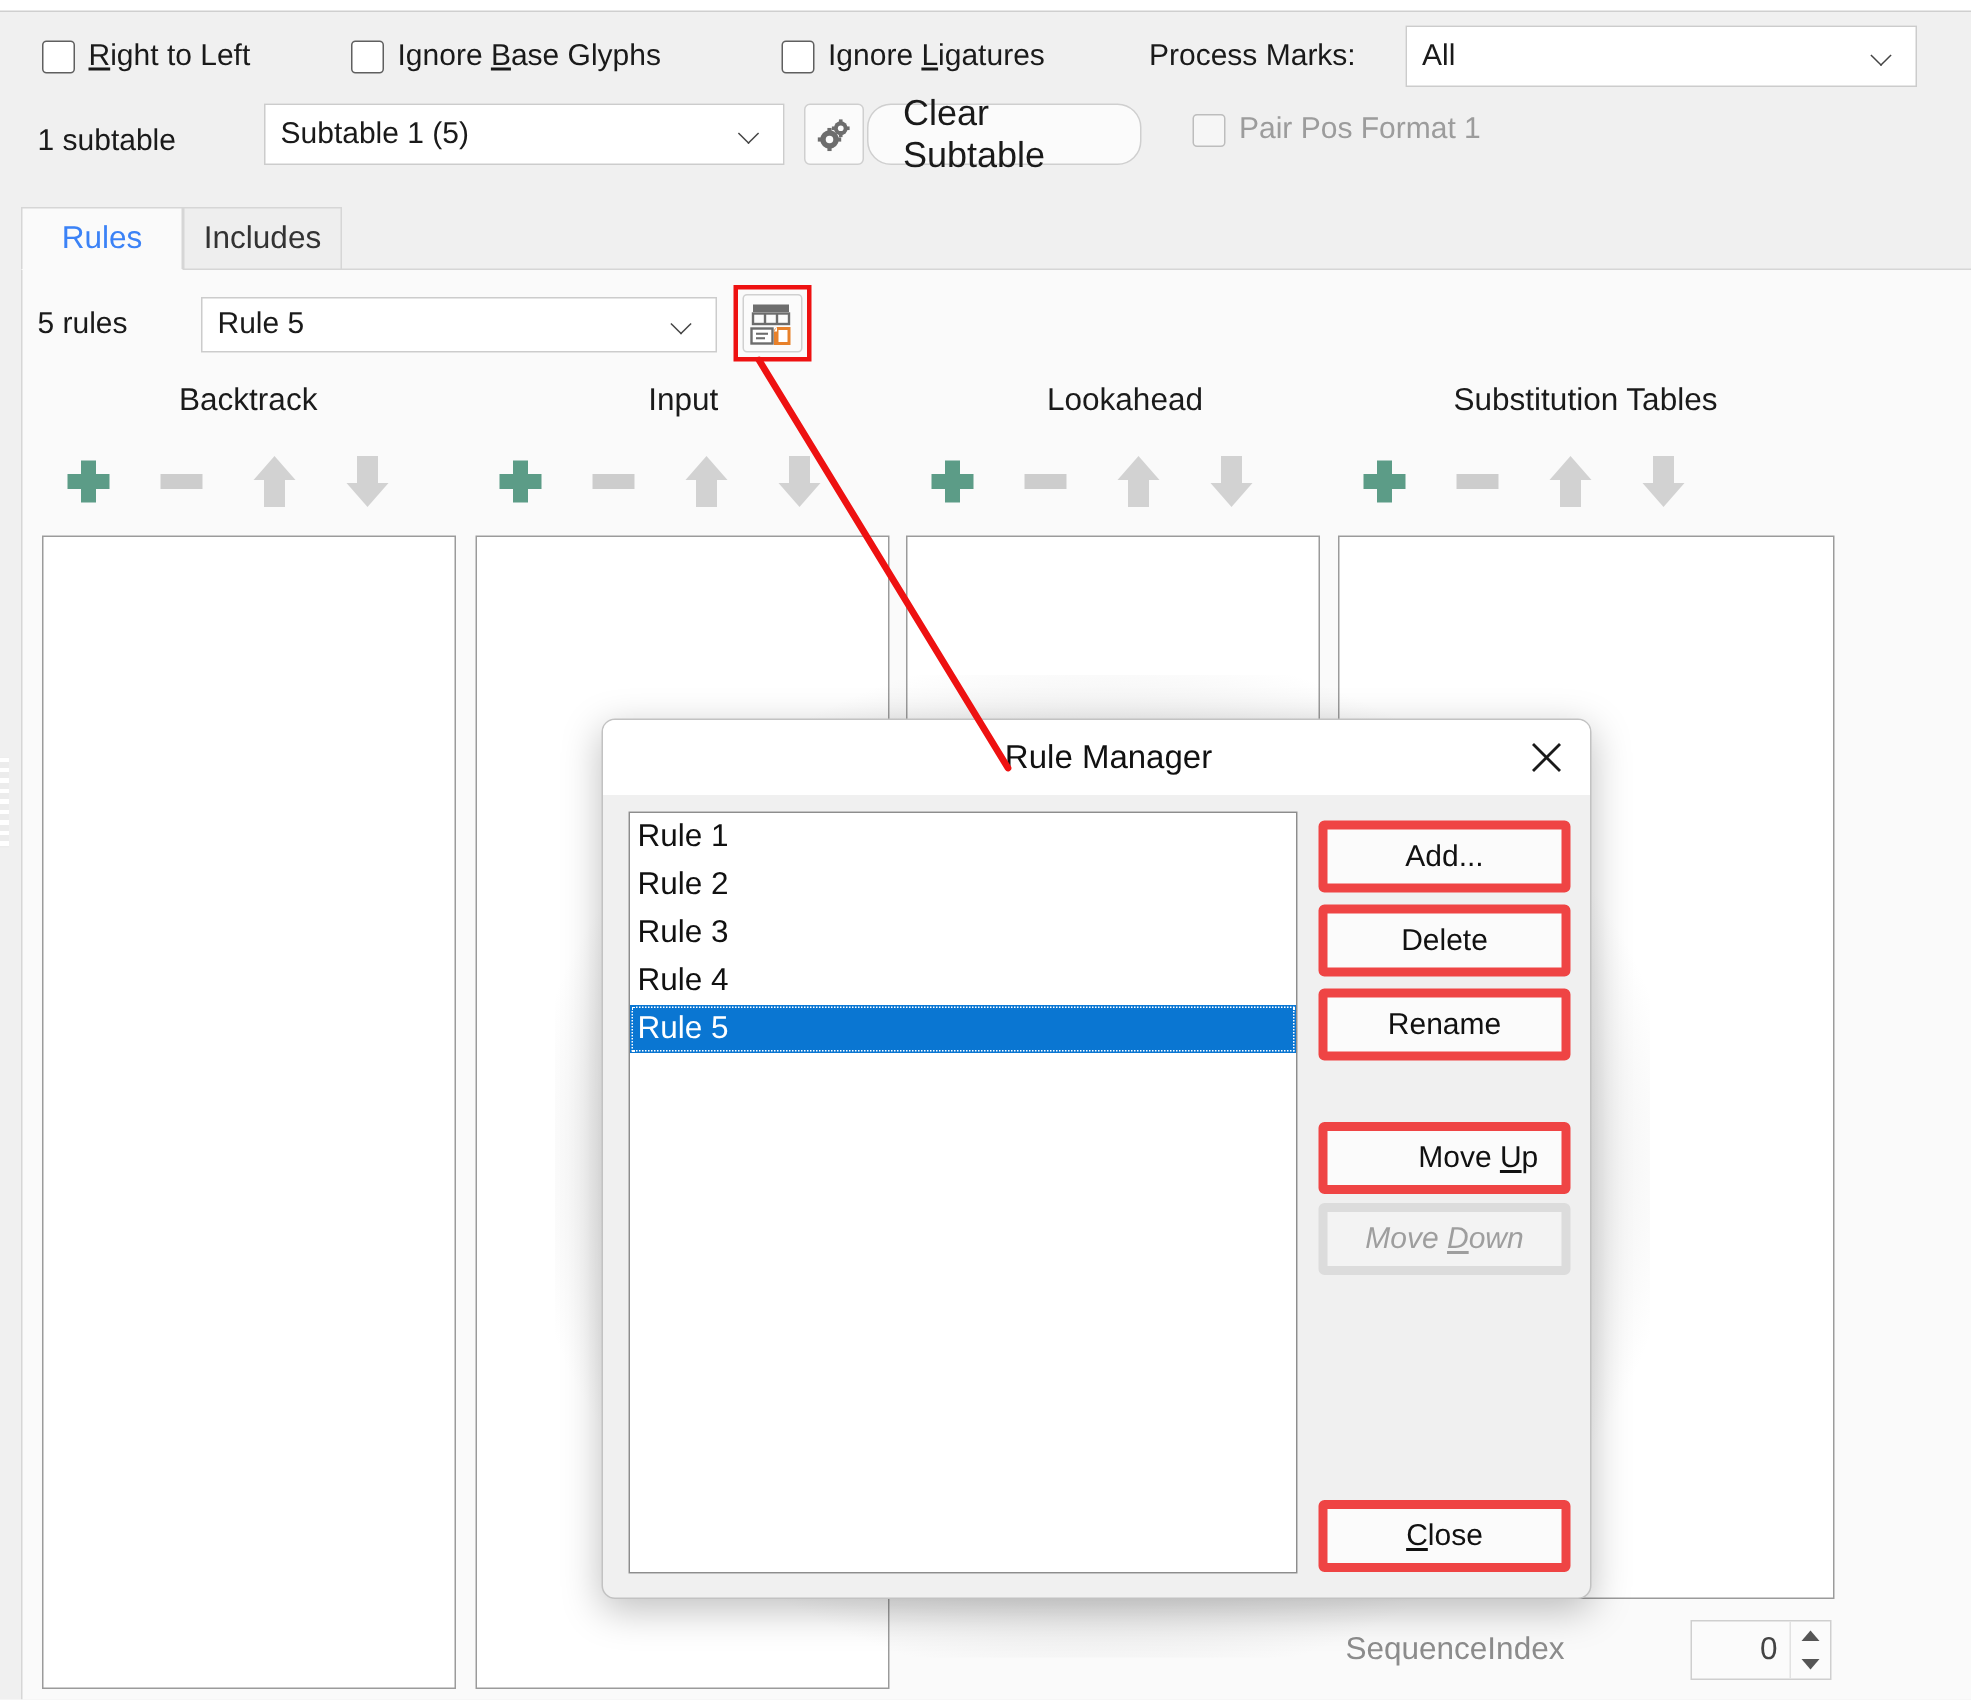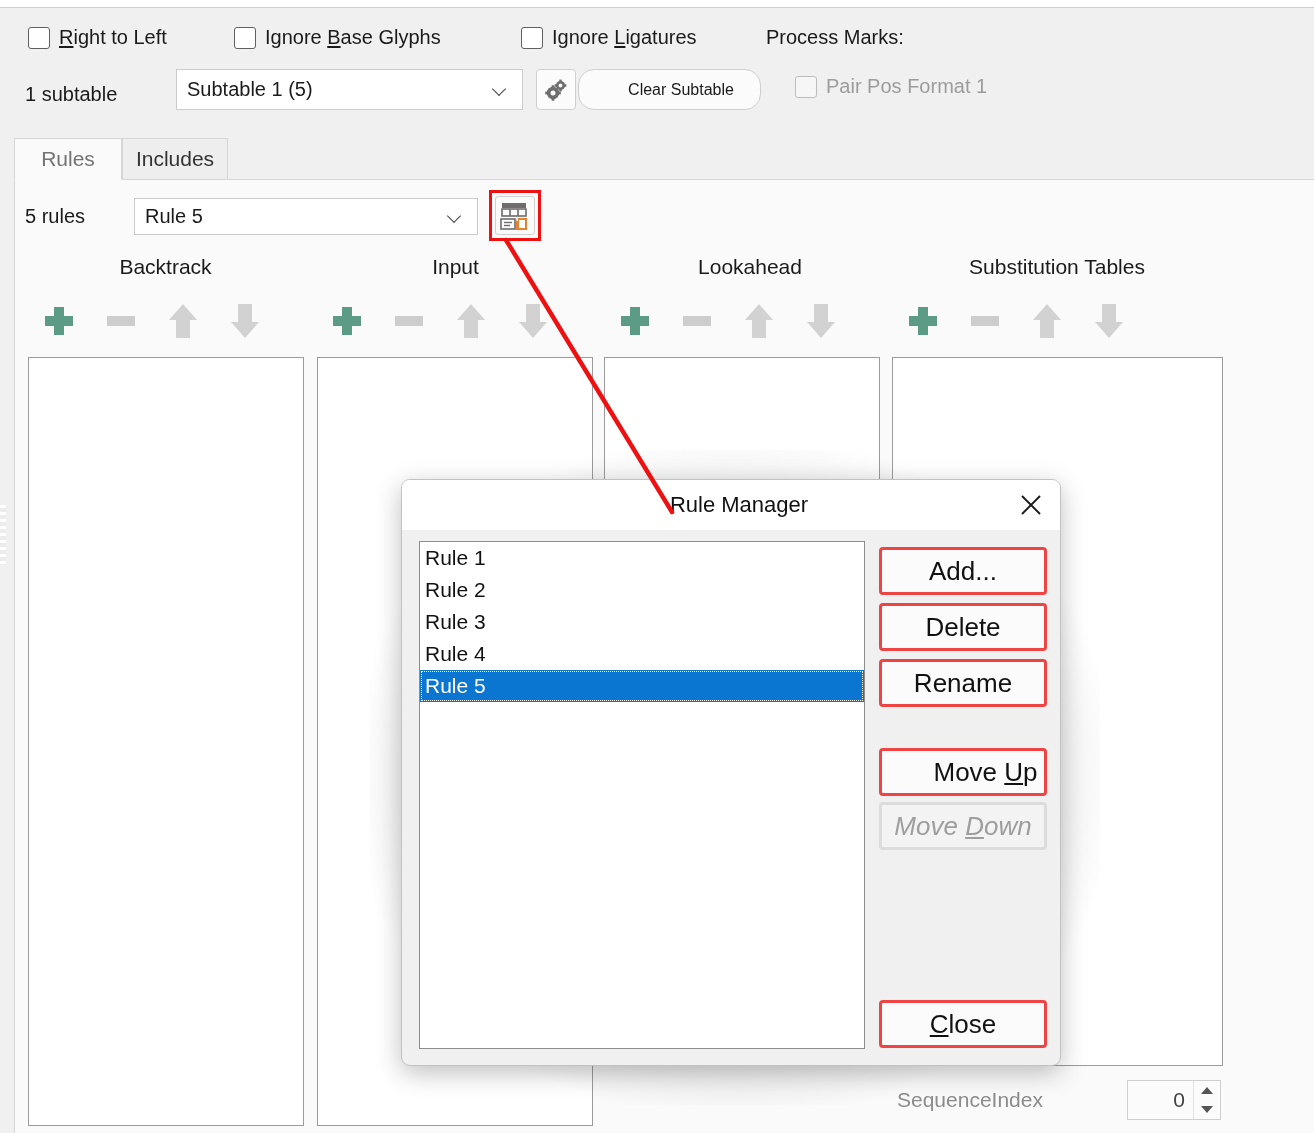--- a/index.html
+++ b/index.html
@@ -98,21 +98,21 @@
 
   .btn {
     position: absolute;
     background: #fbfbfb;
     border: 1px solid #cfcfcf;
     border-radius: 16px;
     box-sizing: border-box;
     display: flex;
     align-items: center;
     justify-content: center;
-    font-size: 16px;
+    font-size: 24px;
     color: #1a1a1a;
     font-family: "Liberation Sans", sans-serif;
     cursor: default;
     padding-left: 23px;
   }
 
   .gear-btn {
     position: absolute;
     background: #fbfbfb;
     border: 1px solid #cfcfcf;
@@ -144,21 +144,21 @@
     justify-content: center;
     font-size: 21px;
     box-sizing: border-box;
     border: 1px solid #d6d6d6;
     background: #eeeeee;
     color: #333;
   }
   .tab.active {
     background: #fafafa;
     border-bottom-color: #fafafa;
-    color: #737373;
+    color: #3b82f6;
     z-index: 2;
   }
 
   
   .rules-panel {
     position: absolute;
     left: 14px; top: 180px;
     width: 1300px; height: 953px;
     background: #fafafa;
     border-left: 1px solid #d6d6d6;
@@ -339,27 +339,27 @@
     color: #ffffff;
     outline: 1px dotted #ffffff;
     outline-offset: -2px;
   }
 
   .dlg-btn {
     position: absolute;
     left: 477px;
     width: 168px; height: 48px;
     background: #fbfbfb;
-    border: 3px solid #ef4444;
+    border: 6px solid #ef4444;
     border-radius: 4px;
     box-sizing: border-box;
     display: flex;
     align-items: center;
     justify-content: center;
-    font-size: 26px;
+    font-size: 20px;
     color: #111;
   }
   .dlg-btn.disabled { color: #9e9e9e; background: #f3f3f3; border-color: #dcdcdc; font-style: italic; }
 </style>
 </head>
 <body>
 
 <div class="app">
 
   <div class="top-strip"></div>
@@ -376,20 +376,24 @@
       <span class="cb-label">Ignore <span class="u">B</span>ase Glyphs</span>
     </div>
 
     <div class="cb" style="left:521px; top:17px;">
       <span class="box"></span>
       <span class="cb-label">Ignore <span class="u">L</span>igatures</span>
     </div>
 
     <div class="lbl-plain" style="left:766px; top:17px;">Process Marks:</div>
 
+    <div class="combo" style="left:937px; top:8px; width:341px; height:41px;">
+      <span class="val">All</span>
+      <span class="chev"></span>
+    </div>
 
     <div class="lbl-plain" style="left:25px; top:74px;">1 subtable</div>
 
     <div class="combo" style="left:176px; top:60px; width:347px; height:41px;">
       <span class="val">Subtable 1 (5)</span>
       <span class="chev"></span>
     </div>
 
     <div class="gear-btn" style="left:536px; top:60px; width:40px; height:41px;">
       <svg width="26" height="26" viewBox="0 0 26 26">

